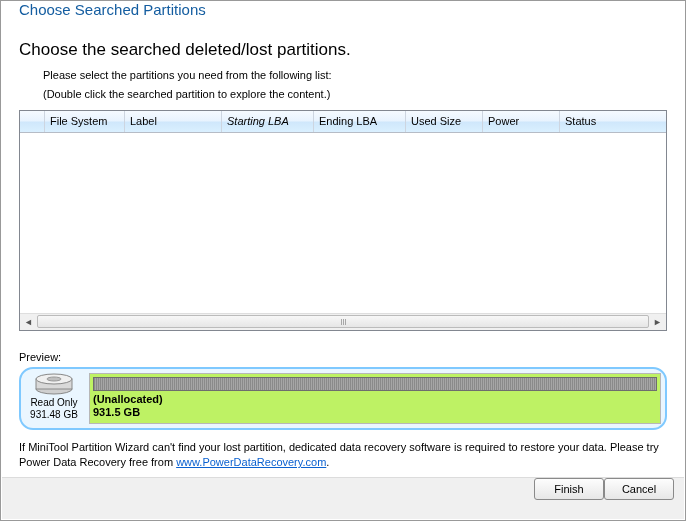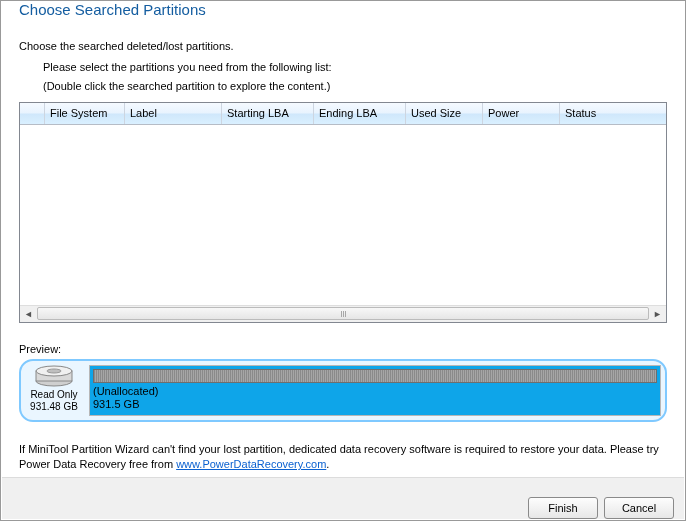--- a/index.html
+++ b/index.html
@@ -1,50 +1,50 @@
 <!DOCTYPE html>
 <html><head>
 <meta charset="utf-8">
 <style>
 * { box-sizing: border-box; margin: 0; padding: 0; }
 body { font-family: "Segoe UI", Tahoma, sans-serif; font-size: 11px; background: #fff; color: #000; width: 686px; height: 521px; overflow: hidden; border: 1px solid #999; position: relative; }
 .header { padding: 0 18px 8px 18px; }
 .title { color: #145da0; font-size: 15px; font-weight: 400; }
 .content { padding: 0 18px; }
-.subtitle { margin: 14px 0 8px 0; font-size: 11px; color: #000; }
+.subtitle { margin: 14px 0 8px 0; font-size: 17px; color: #000; }
 .instruct { font-size: 11px; line-height: 1.35; color: #000; margin-bottom: 4px; padding-left: 24px; }
 .table-wrap { border: 1px solid #828790; margin-top: 8px; }
 .thead { display: flex; background: linear-gradient(#f5faff, #e8f3fe 48%, #cfe7fb 52%, #daf0ff); border-bottom: 1px solid #b6bcc6; height: 22px; }
 .th { border-right: 1px solid #cdd5e0; display: flex; align-items: center; padding: 0 5px; font-size: 11px; color: #000; }
 .th0 { width: 25px; }
 .th1 { width: 80px; }
 .th2 { width: 97px; }
-.th3 { width: 92px; }
+.th3 { width: 92px; font-style: italic; }
 .th4 { width: 92px; }
 .th5 { width: 77px; text-align: center; }
 .th6 { width: 77px; }
 .th7 { flex: 1; min-width: 0; border-right: none; }
 .tbody { height: 180px; background: #fff; }
 .hscroll { display: flex; align-items: center; height: 17px; background: #f0f0f0; border-top: 1px solid #dedede; }
 .sbtn { width: 17px; height: 15px; display: flex; align-items: center; justify-content: center; color: #555; font-size: 9px; cursor: default; }
 .strack { flex: 1; height: 15px; position: relative; display: flex; align-items: center; }
 .sthumb { width: 100%; height: 13px; background: linear-gradient(#f7f7f7, #e6e6e6); border: 1px solid #bbb; border-radius: 2px; display: flex; align-items: center; justify-content: center; }
 .grip { display: flex; gap: 1px; }
 .grip span { width: 1px; height: 6px; background: #a7a7a7; }
 .preview-label { margin-top: 20px; font-size: 11px; }
 .preview-box { margin-top: 4px; border: 2px solid #7fc9ff; background: #eaf6ff; padding: 4px; display: flex; gap: 6px; border-radius: 14px; }
 .disk-col { width: 58px; text-align: center; font-size: 10px; line-height: 1.25; }
 .disk-icon { margin: 0 auto 2px auto; width: 40px; height: 22px; }
-.part-col { flex: 1; border: 1px solid #b7b7b7; background: #0ea5e9; padding: 3px; display: flex; flex-direction: column; }
+.part-col { flex: 1; border: 1px solid #b7b7b7; background: #bef264; padding: 3px; display: flex; flex-direction: column; font-weight: bold; }
 .part-bar { height: 14px; background: repeating-linear-gradient(90deg, #8a8a8a 0 1px, #a6a6a6 1px 2px); border: 1px solid #6e6e6e; margin-bottom: 2px; }
 .part-text { font-size: 11px; line-height: 1.25; }
-.tip { margin-top: 20px; font-size: 11px; line-height: 1.35; }
+.tip { margin-top: 10px; font-size: 11px; line-height: 1.35; }
 .tip a { color: #0b61d0; text-decoration: underline; cursor: pointer; }
 .footer-sep { position: absolute; left: 1px; right: 1px; bottom: 42px; height: 1px; background: #dcdcdc; }
-.footer { position: absolute; left: 1px; right: 1px; bottom: 1px; height: 41px; background: #f0f0f0; display: flex; justify-content: flex-end; align-items: flex-end; padding-right: 10px; gap: 6px; }
+.footer { position: absolute; left: 1px; right: 1px; bottom: 1px; height: 41px; background: #f0f0f0; display: flex; justify-content: flex-end; align-items: flex-start; padding-right: 10px; }
 .btn { min-width: 70px; height: 22px; padding: 0 14px; background: linear-gradient(#fdfdfd, #e7e7e7); border: 1px solid #8a8a8a; border-radius: 3px; font-size: 11px; cursor: pointer; font-family: inherit; }
 </style>
 </head>
 <body>
 
 <div class="header">
   <div class="title">Choose Searched Partitions</div>
 </div>
 
 <div class="content">

